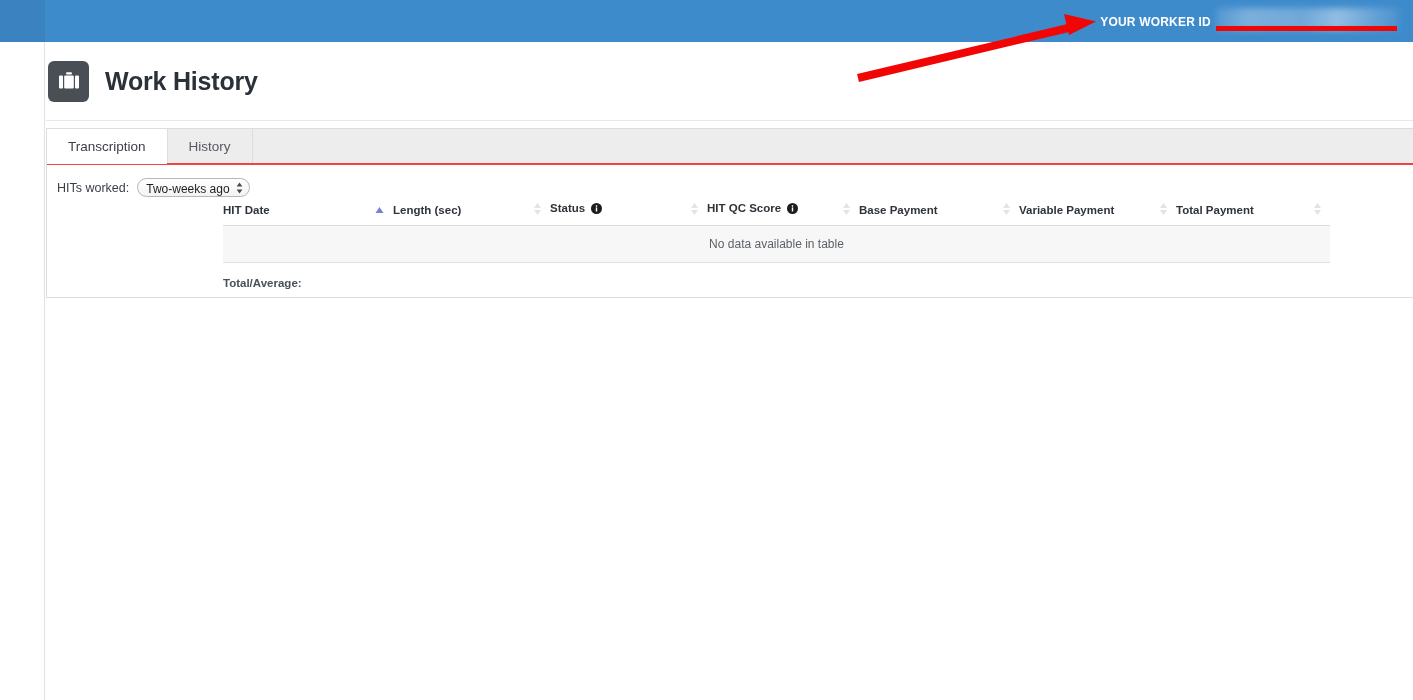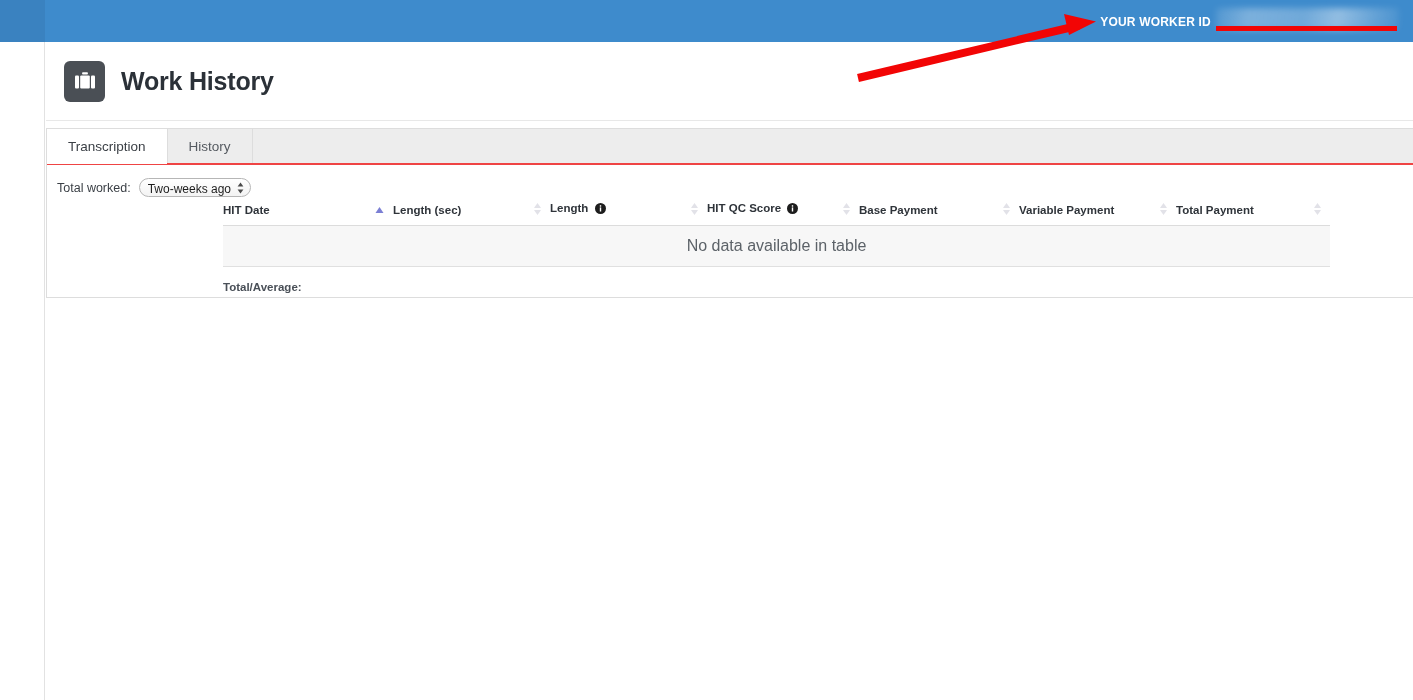--- a/index.html
+++ b/index.html
@@ -92,21 +92,21 @@
   .title-zone {
     position: absolute;
     left: 46px; top: 42px;
     width: 1367px;
     height: 79px;
     background: #ffffff;
     border-bottom: 1px solid #e8e8e8;
   }
   .title-row {
     position: absolute;
-    left: 18px; top: 19px;
+    left: 2px; top: 19px;
     display: flex;
     align-items: center;
   }
   .title-icon {
     width: 41px; height: 41px;
     border-radius: 6px;
     background: #4a4f55;
     display: flex;
     align-items: center;
     justify-content: center;
@@ -224,21 +224,21 @@
     vertical-align: bottom;
   }
   table.grid th .sort {
     position: absolute;
     right: 8px;
     bottom: 9px;
     line-height: 0;
   }
   .empty-cell {
     text-align: center;
-    font-size: 16px;
+    font-size: 12px;
     color: #5c6268;
     background: #f7f7f7;
     padding: 11px 0;
     border-bottom: 1px solid #e0e0e0;
   }
   .foot-cell {
     font-size: 11.5px;
     font-weight: bold;
     color: #4a5058;
     padding: 14px 0 0 0;
@@ -279,21 +279,21 @@
     <div class="tabstrip">
       <div class="tab active">
         <span>Transcription</span>
       </div>
       <div class="tab">
         <span>History</span>
       </div>
     </div>
 
     <div class="filter-row">
-      <span class="filter-label">Total worked:</span>
+      <span class="filter-label">HITs worked:</span>
       <span class="native-select">
         <span>Two-weeks ago</span>
         <span class="chev">
           <svg width="7" height="13" viewBox="0 0 7 13" aria-hidden="true">
             <polygon points="3.5,1 6.4,5 0.6,5" fill="#4a4a4a"></polygon>
             <polygon points="3.5,12 6.4,8 0.6,8" fill="#4a4a4a"></polygon>
           </svg>
         </span>
       </span>
     </div>
@@ -325,21 +325,21 @@
               <span>Length (sec)</span>
               <span class="sort">
                 <svg width="9" height="14" viewBox="0 0 9 14" aria-hidden="true">
                   <polygon points="4.5,1 8,6 1,6" fill="#e2e2e8"></polygon>
                   <polygon points="4.5,13 8,8 1,8" fill="#e2e2e8"></polygon>
                 </svg>
               </span>
             </th>
 
             <th>
-              <span>Length</span>
+              <span>Status</span>
               <span class="info-icon">
                 <svg width="11" height="11" viewBox="0 0 11 11" aria-hidden="true">
                   <circle cx="5.5" cy="5.5" r="5.5" fill="#1d1d1d"></circle>
                   <rect x="4.8" y="4.4" width="1.4" height="4.1" fill="#ffffff"></rect>
                   <rect x="4.8" y="2.2" width="1.4" height="1.5" fill="#ffffff"></rect>
                 </svg>
               </span>
               <span class="sort">
                 <svg width="9" height="14" viewBox="0 0 9 14" aria-hidden="true">
                   <polygon points="4.5,1 8,6 1,6" fill="#e2e2e8"></polygon>

